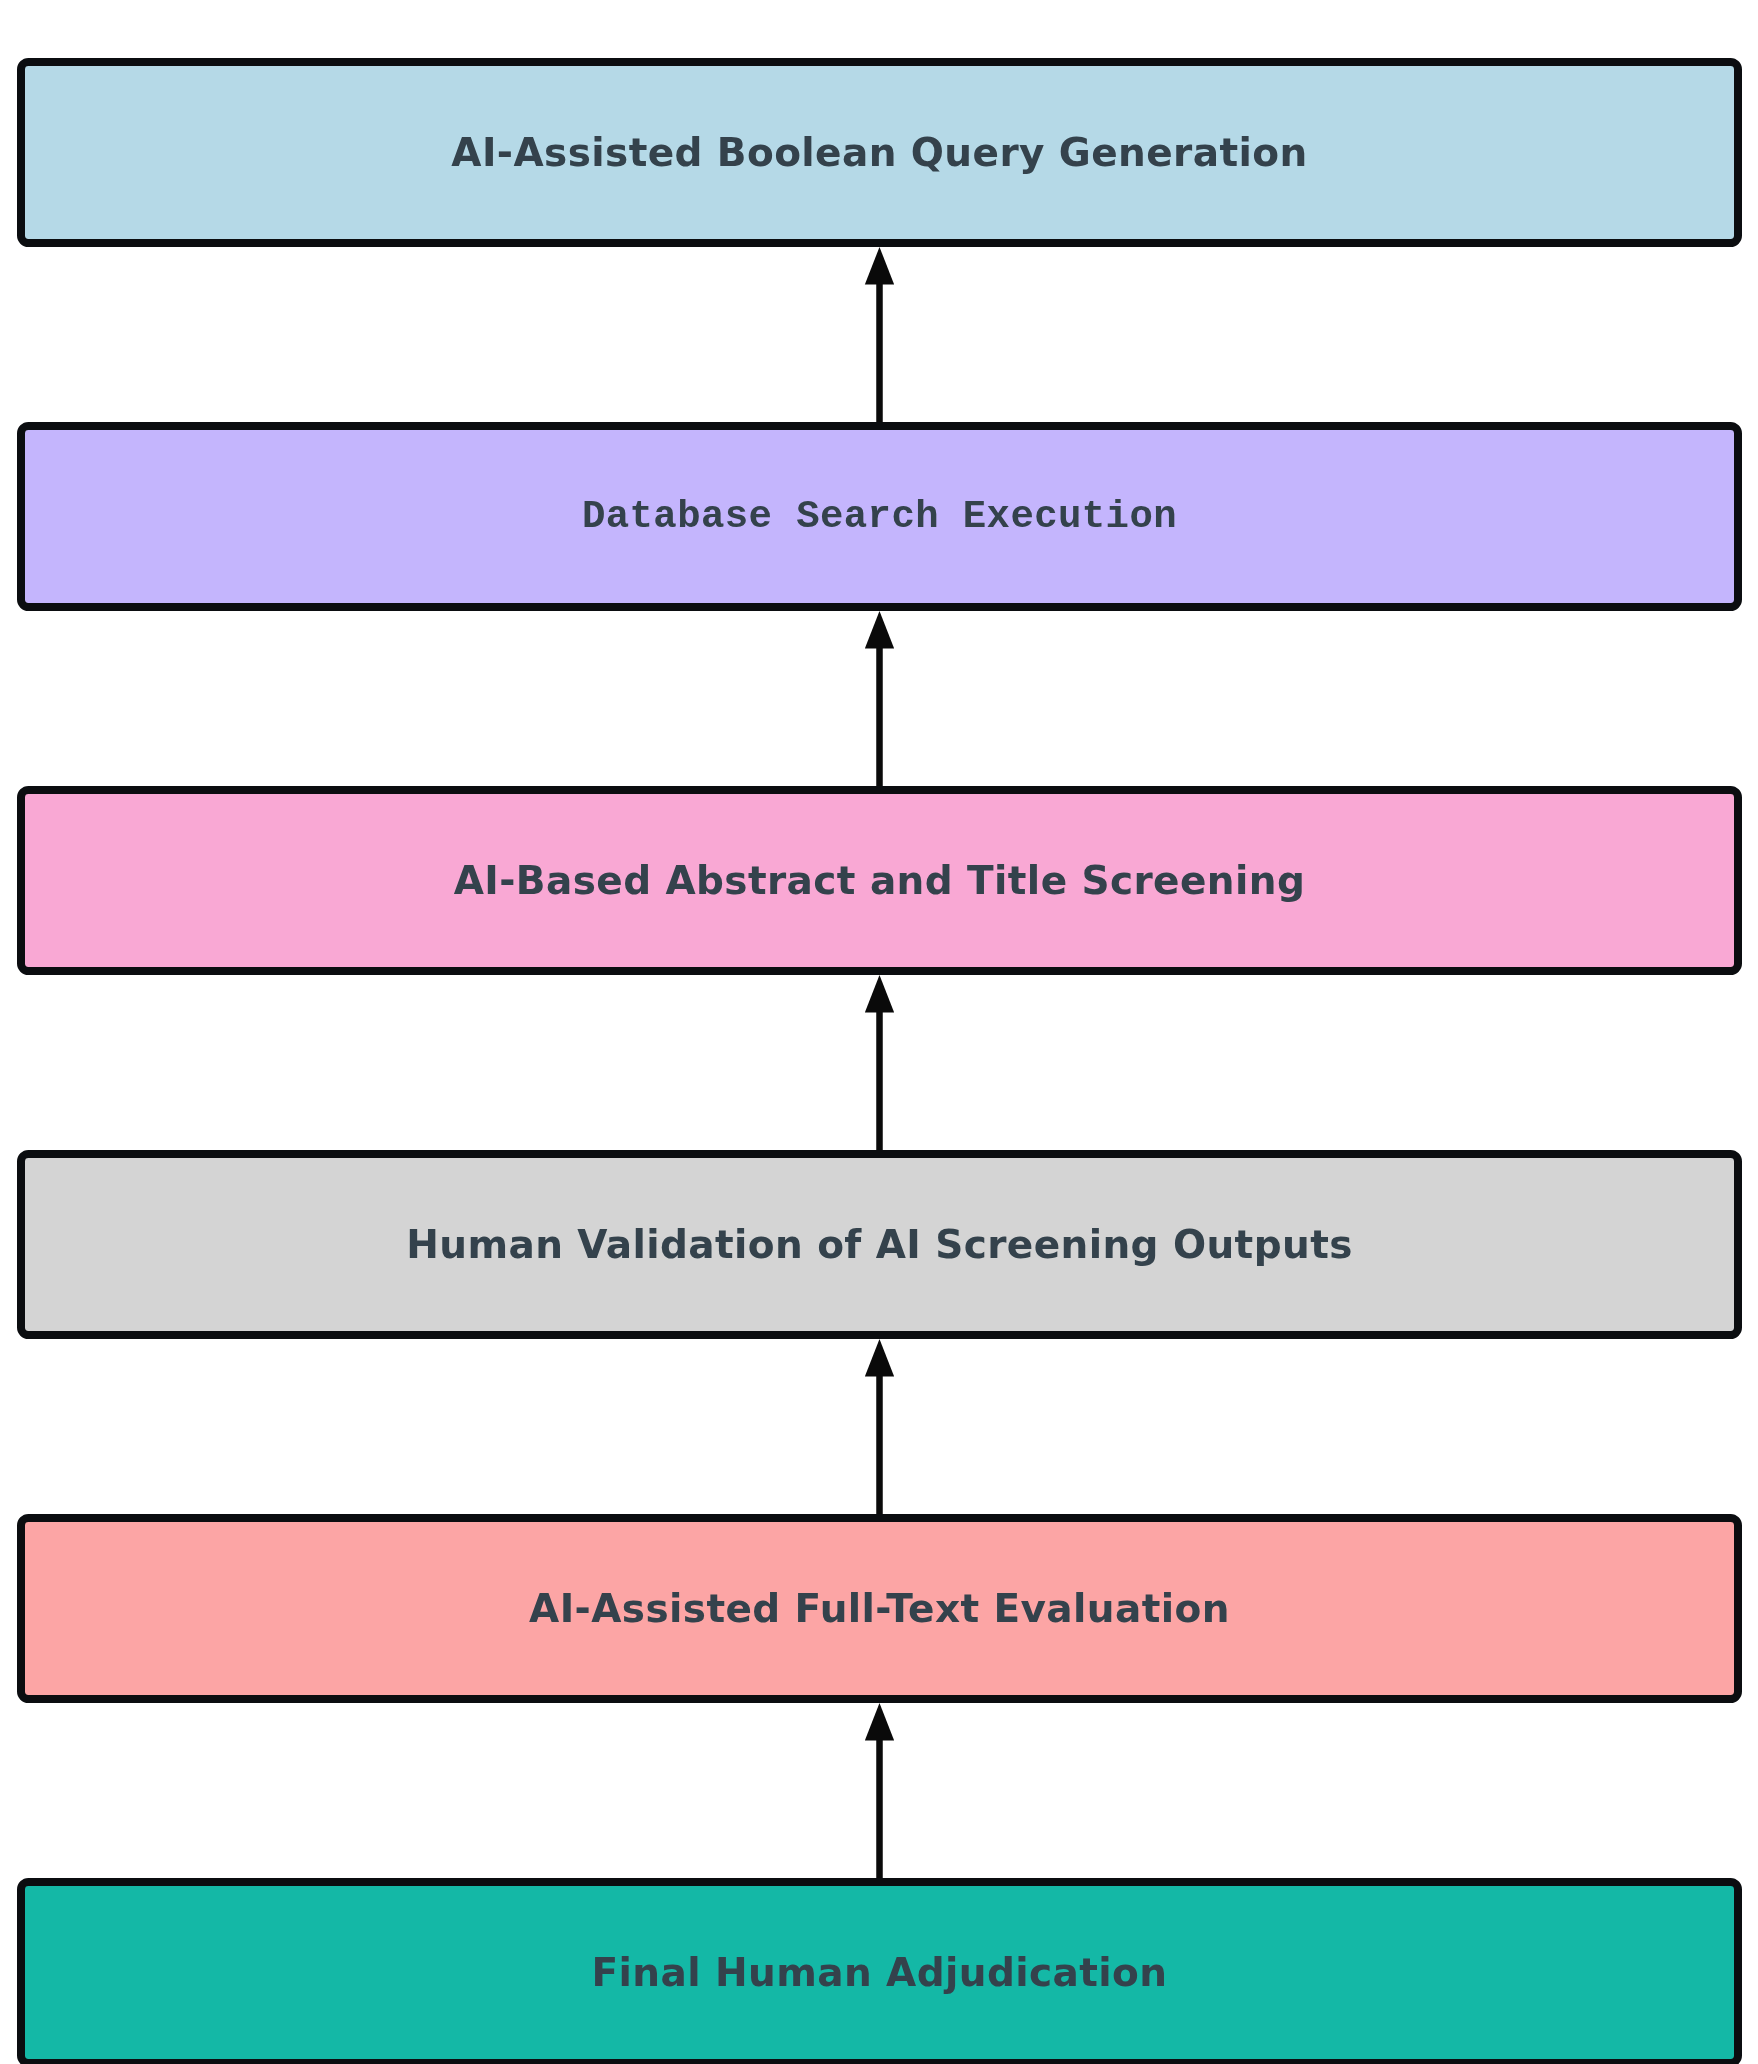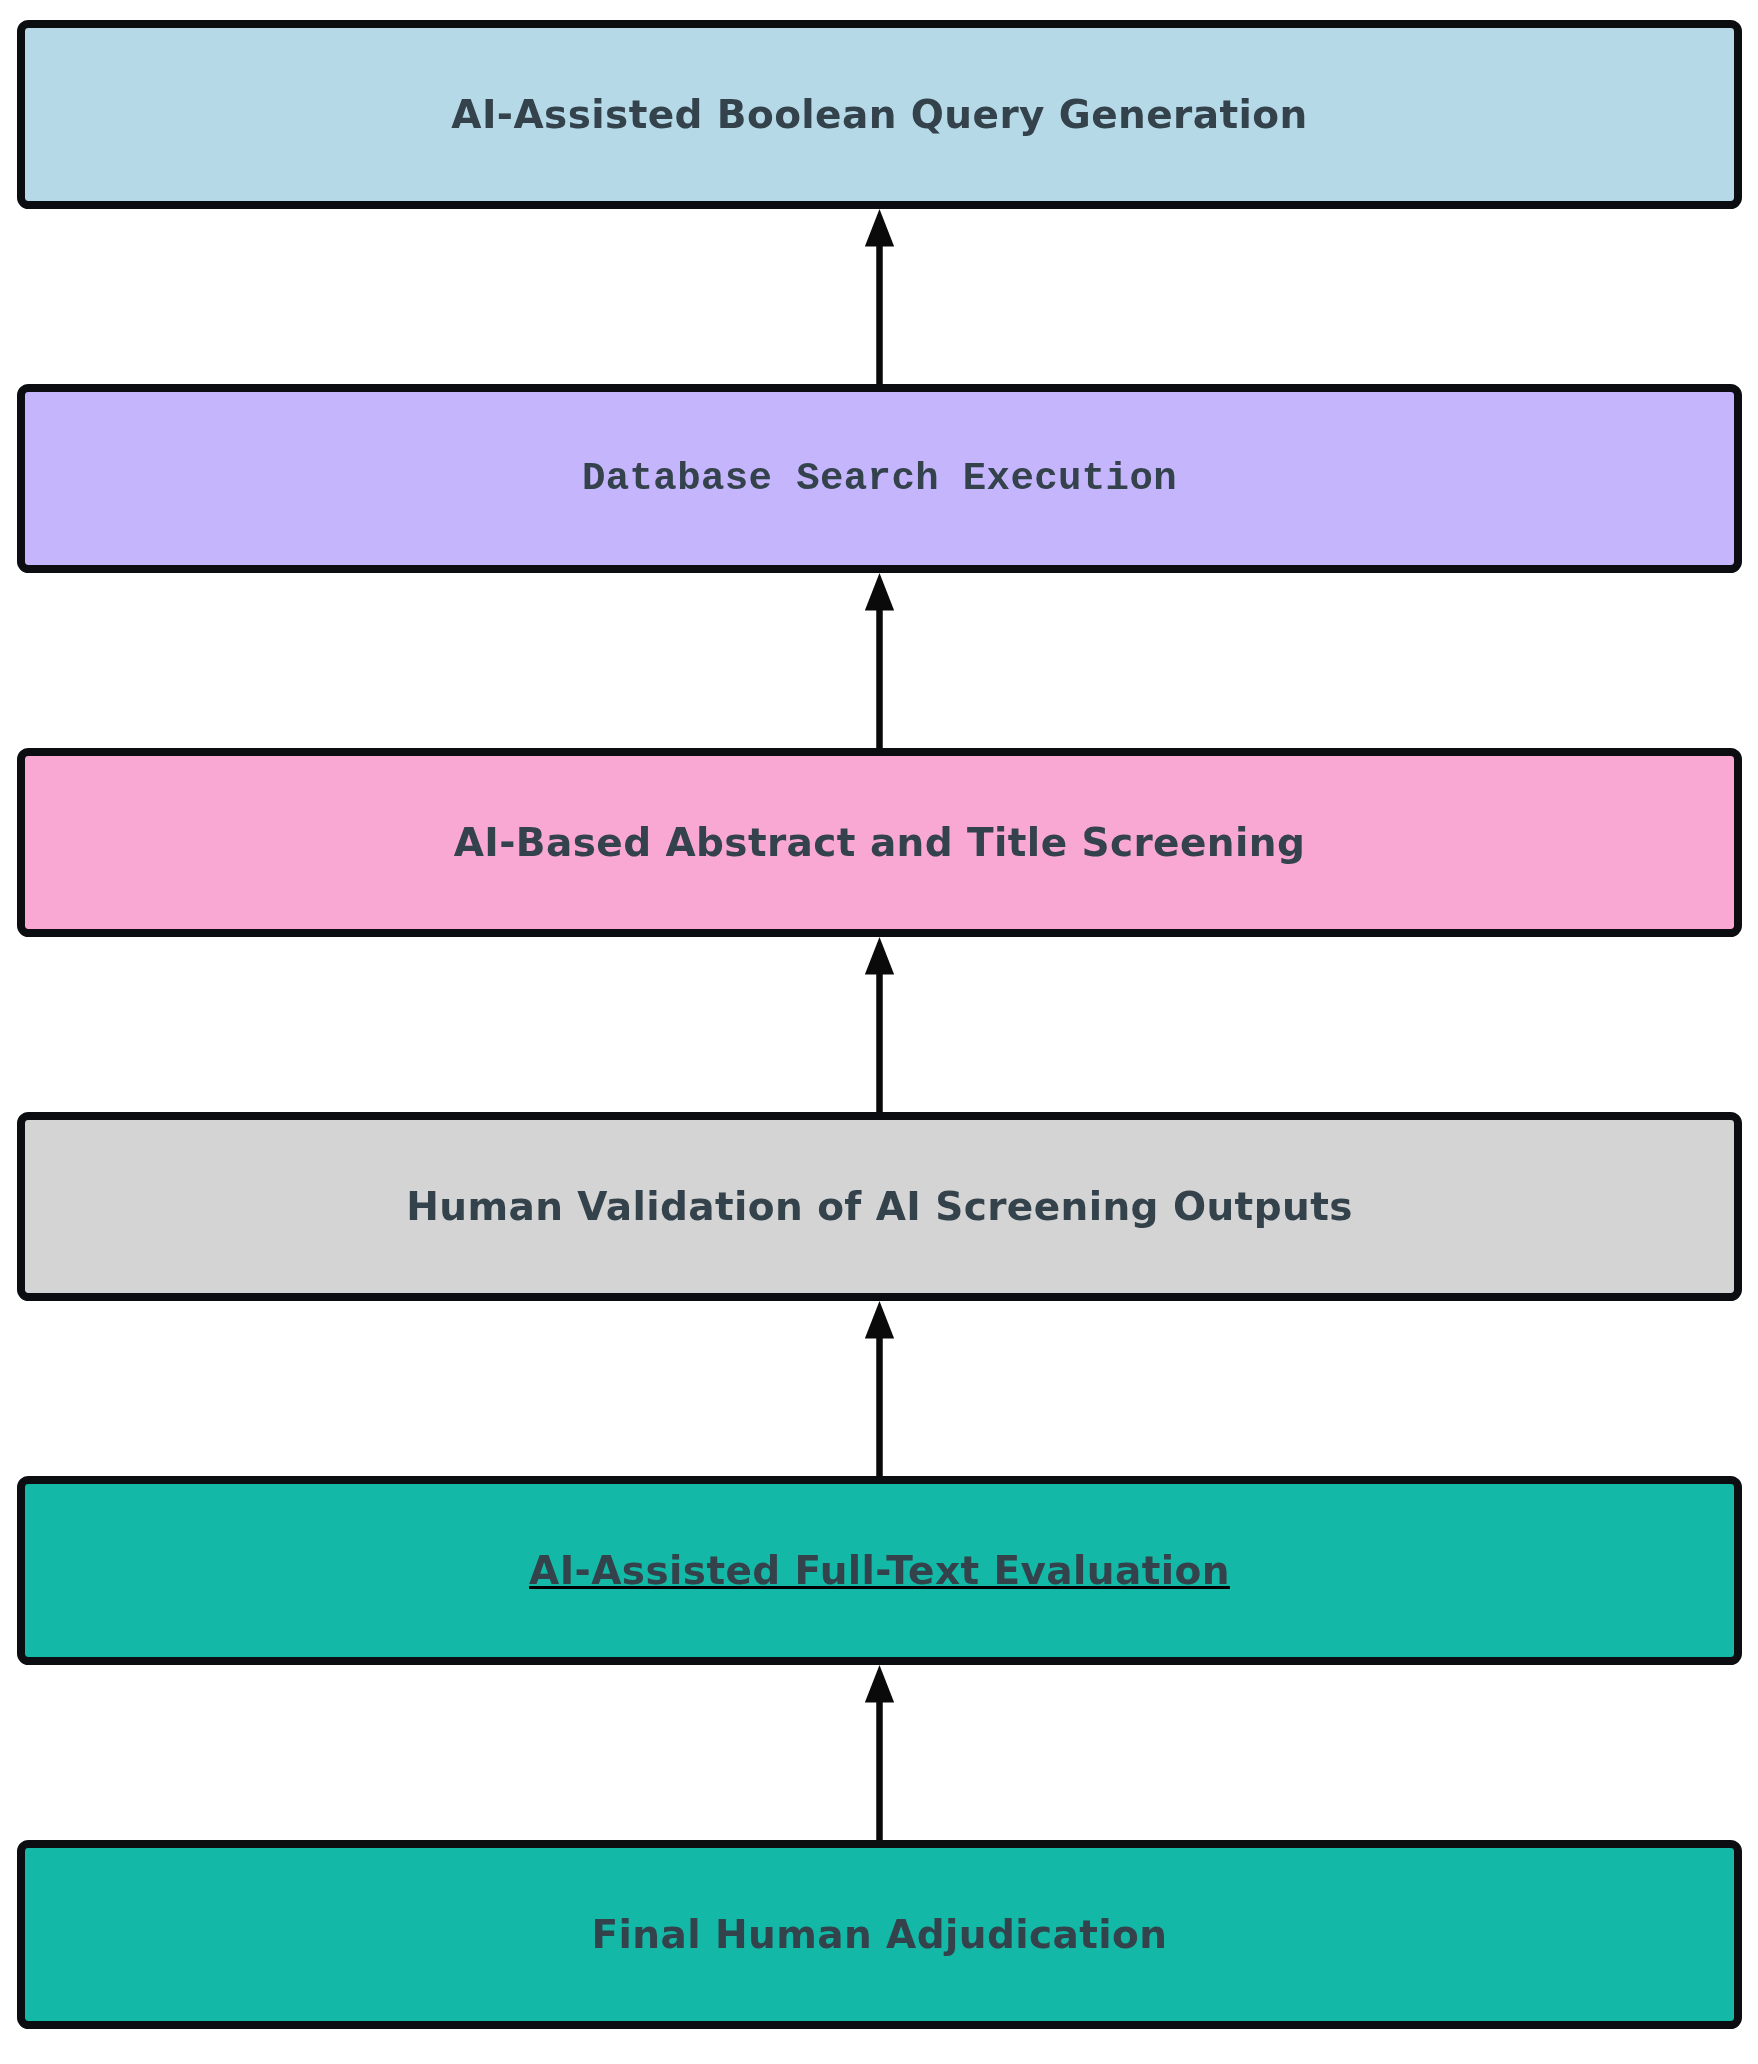--- a/index.html
+++ b/index.html
@@ -48,21 +48,21 @@
     display: block;
     height: 175px;
     width: 49px;
   }
 </style>
 </head>
 <body>
 
 <div class="diagram">
 
-  <div class="flow-box" style="background-color: rgb(181, 217, 231);">
+  <div class="flow-box" style="background-color: rgb(181, 217, 231); margin-top: 38px;">
     <span class="label">AI-Assisted Boolean Query Generation</span>
   </div>
 
   <div class="arrow-gap">
     <svg viewBox="0 0 60 215" aria-hidden="true">
       <rect x="26" y="38" width="8" height="177" fill="#0a0a0a"></rect>
       <polygon points="30,0 12,46 48,46" fill="#0a0a0a"></polygon>
     </svg>
   </div>
 
@@ -92,21 +92,21 @@
     <span class="label">Human Validation of AI Screening Outputs</span>
   </div>
 
   <div class="arrow-gap">
     <svg viewBox="0 0 60 215" aria-hidden="true">
       <rect x="26" y="38" width="8" height="177" fill="#0a0a0a"></rect>
       <polygon points="30,0 12,46 48,46" fill="#0a0a0a"></polygon>
     </svg>
   </div>
 
-  <div class="flow-box" style="background-color: #14b8a6; text-decoration: underline;">
+  <div class="flow-box" style="background-color: #fca5a5;">
     <span class="label">AI-Assisted Full-Text Evaluation</span>
   </div>
 
   <div class="arrow-gap">
     <svg viewBox="0 0 60 215" aria-hidden="true">
       <rect x="26" y="38" width="8" height="177" fill="#0a0a0a"></rect>
       <polygon points="30,0 12,46 48,46" fill="#0a0a0a"></polygon>
     </svg>
   </div>
 

